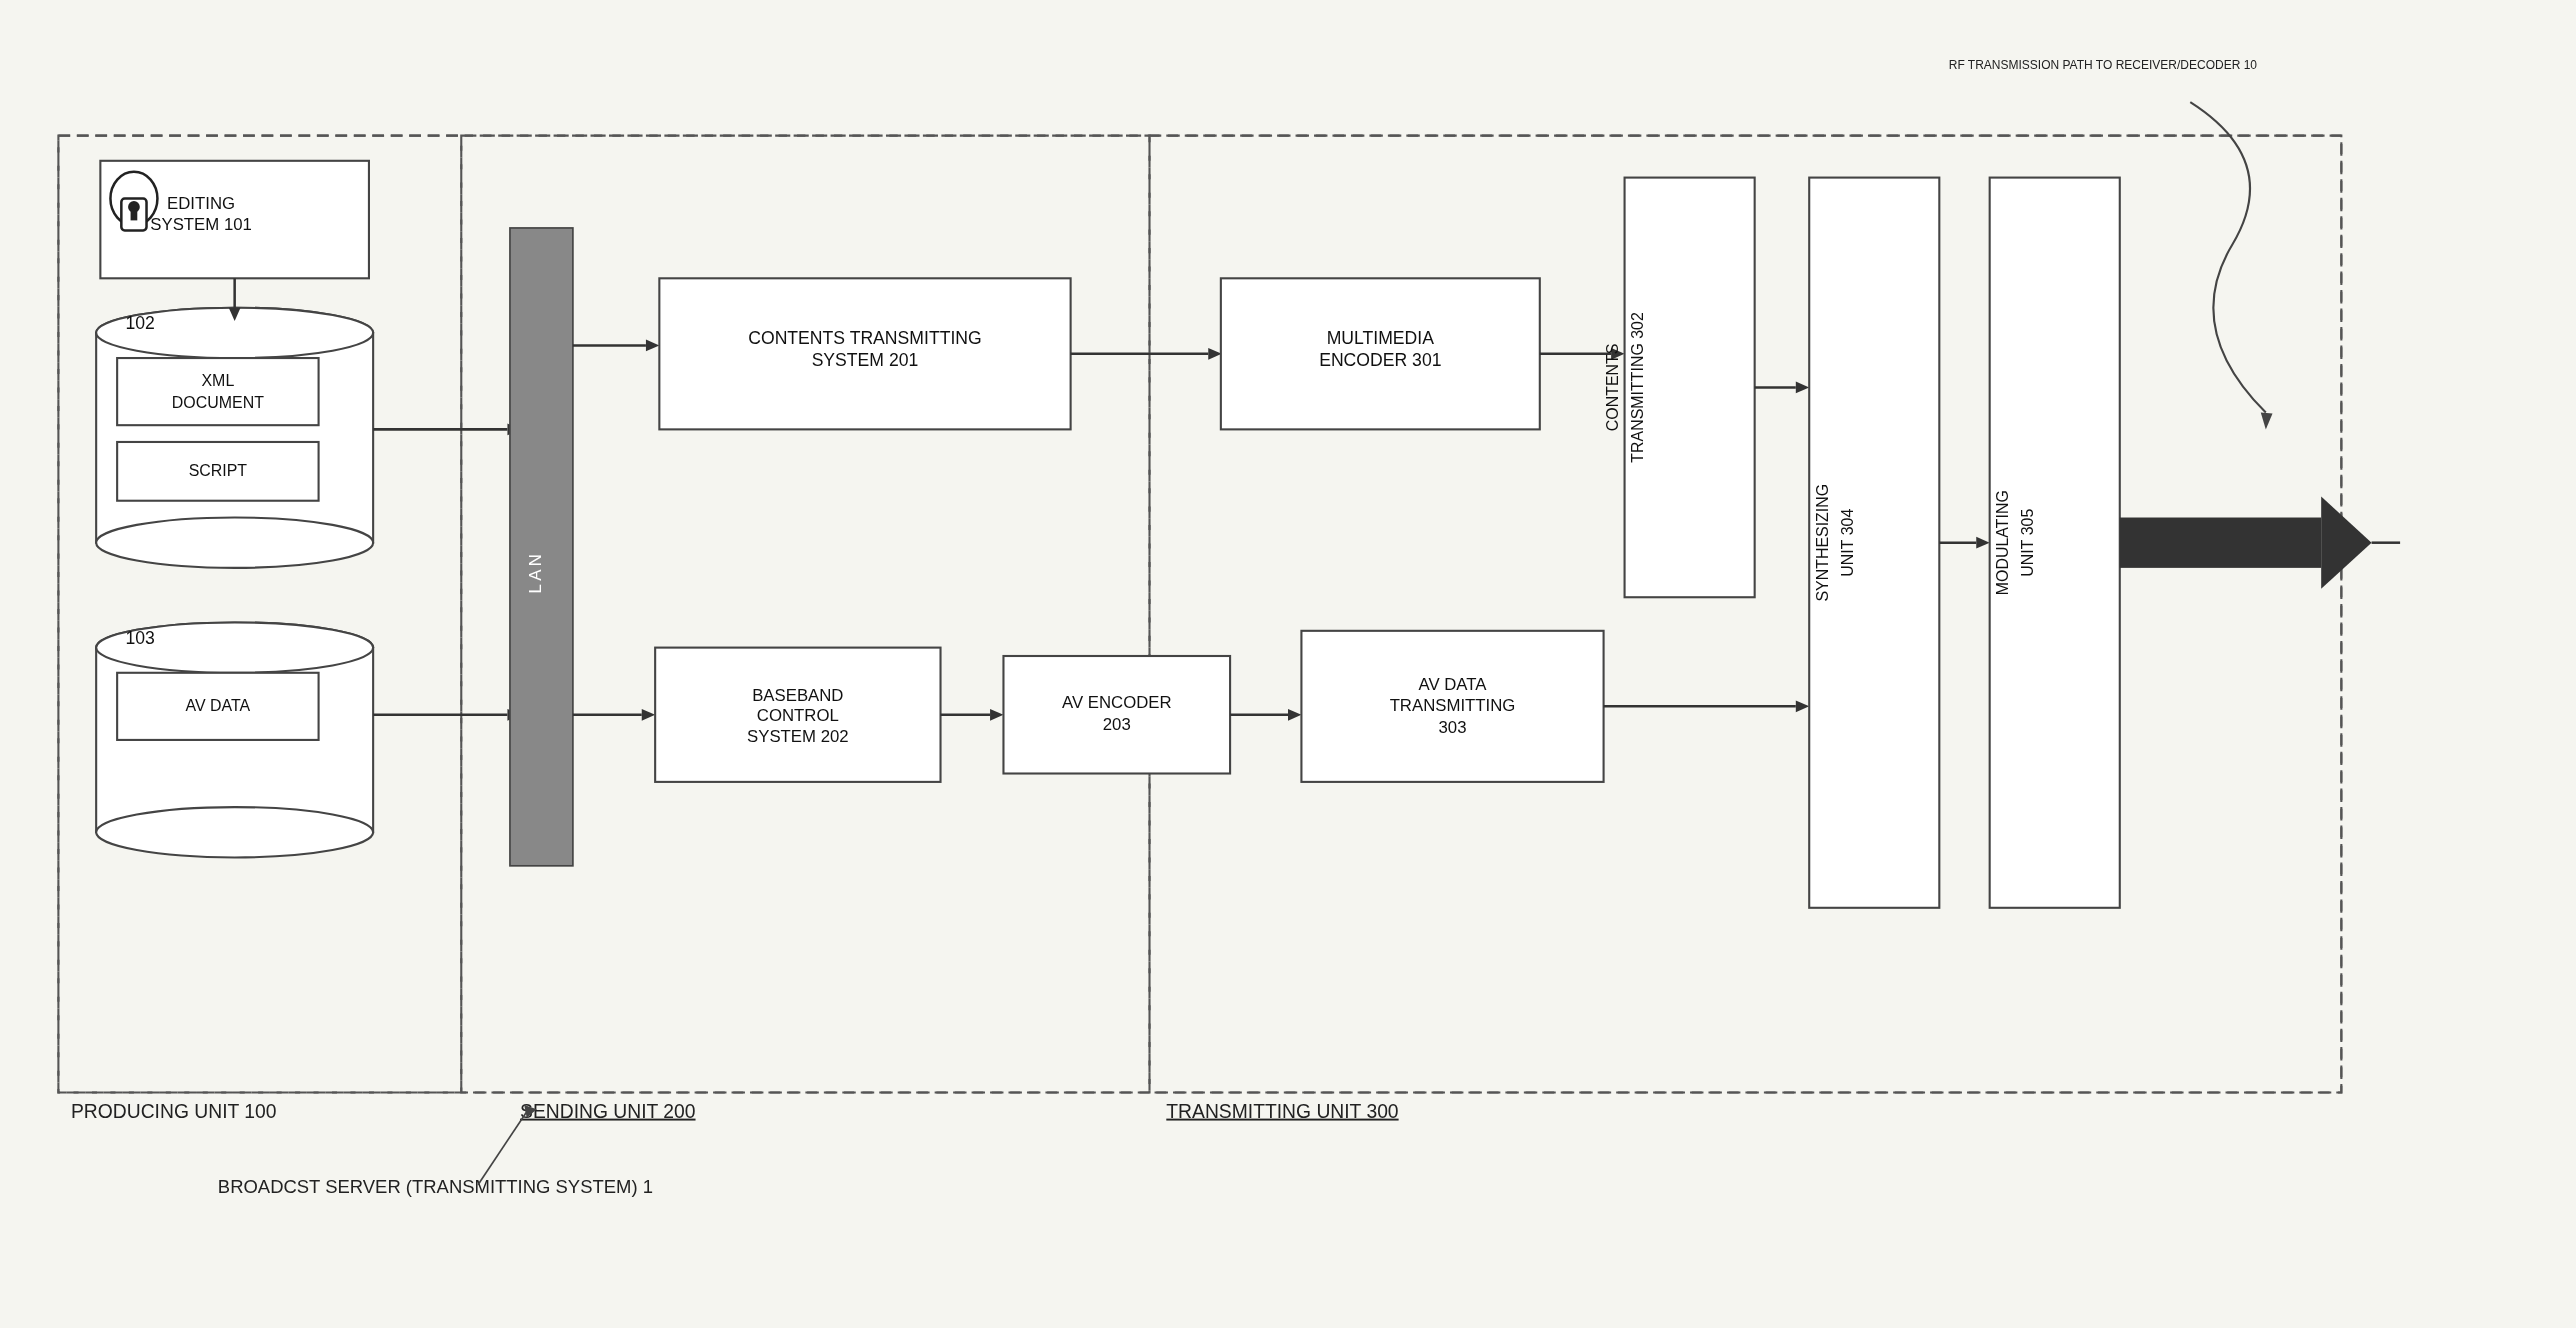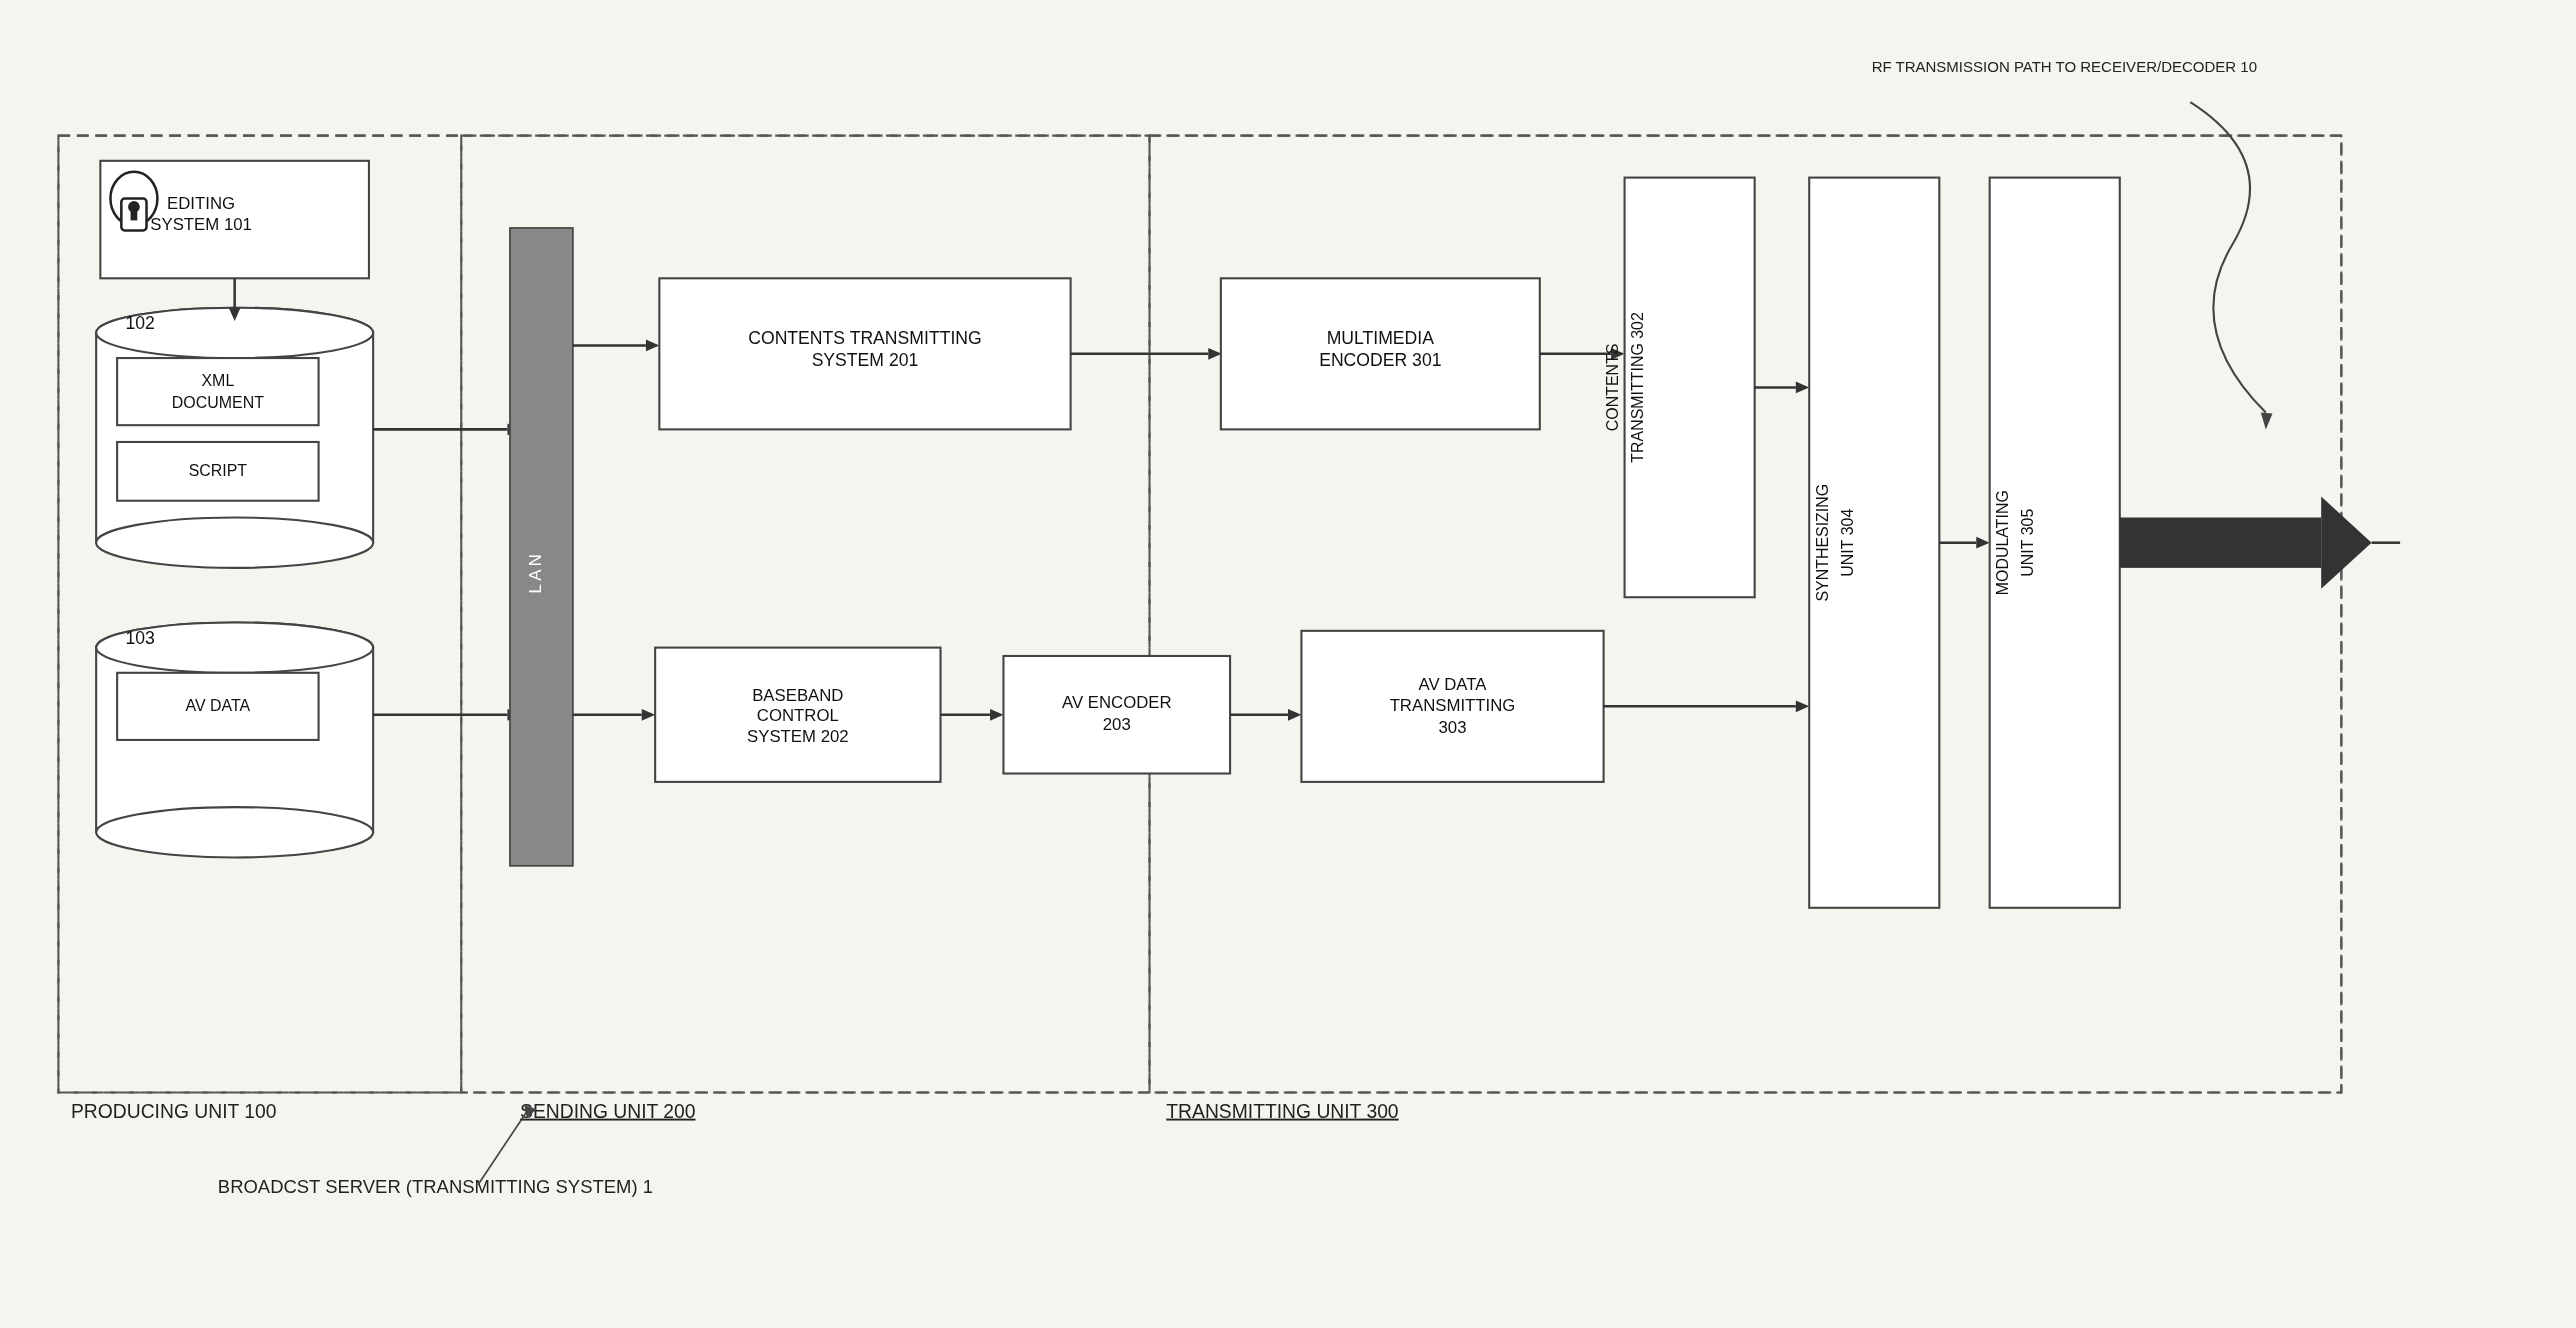--- a/index.html
+++ b/index.html
@@ -16,21 +16,21 @@
       top: 50px;
       left: 50px;
       right: 50px;
       bottom: 67px;
       background: #f5f5f0;
     }
     .rf-label {
       position: absolute;
       top: 8.4px;
       right: 269px;
-      font-size: 15px;
+      font-size: 12px;
       font-family: Arial, sans-serif;
       color: #222;
     }
 
     svg.diagram-svg {
       position: absolute;
       top: 0;
       left: 0;
       width: 100%;
       height: 100%;

